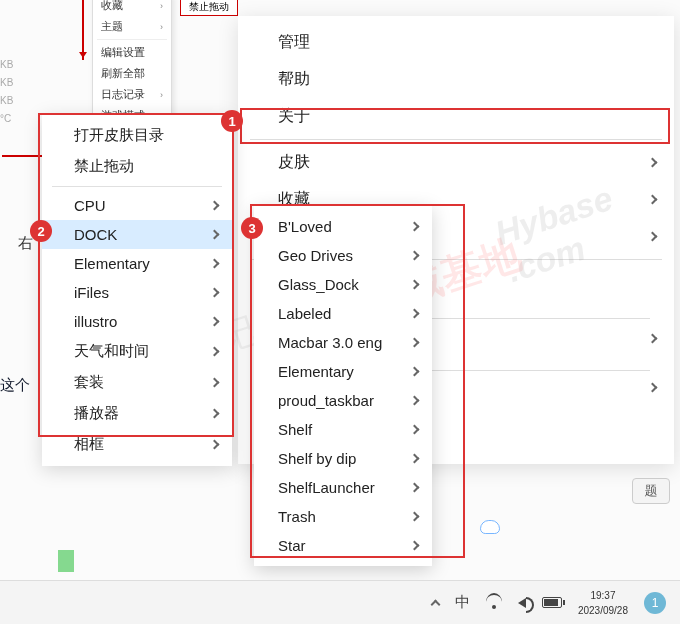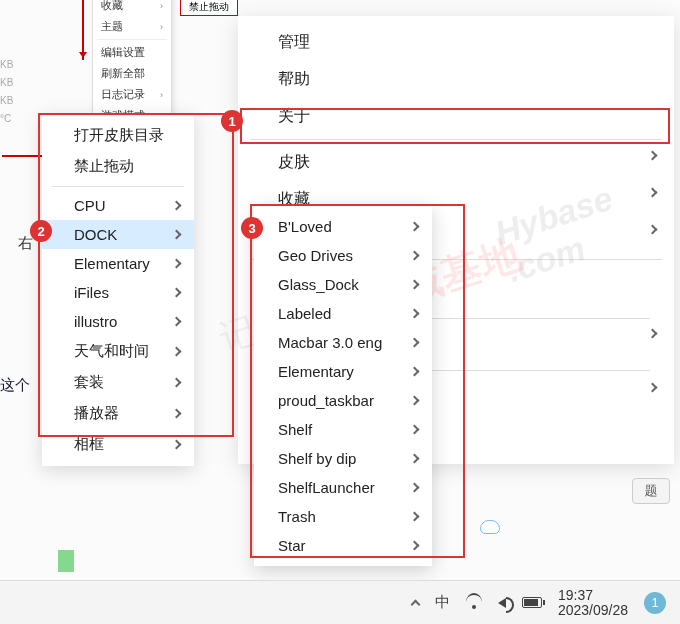--- a/index.html
+++ b/index.html
@@ -58,21 +58,21 @@
   
   .main-menu {
     position: absolute;
     left: 238px; top: 16px;
     width: 436px; height: 448px;
     background: #fff;
     box-shadow: 0 4px 20px rgba(0,0,0,0.12);
     padding-top: 8px;
   }
   .main-menu .item {
-    display:flex; justify-content:space-between;
+    display:flex; align-items:center; justify-content:space-between;
     padding: 8px 18px 8px 40px;
     font-size: 16px;
     color: #222;
   }
   .main-menu .sep { height:1px; background:#ddd; margin:4px 12px; }
 
   .red-box-1 {
     position:absolute; left: 240px; top: 108px;
     width: 430px; height: 36px;
     border: 2px solid #d33;
@@ -87,21 +87,21 @@
     z-index:10;
   }
   .badge-1 { left:221px; top:110px; }
   .badge-2 { left:30px; top:220px; }
   .badge-3 { left:241px; top:217px; }
 
   
   .menu2 {
     position:absolute;
     left: 42px; top: 114px;
-    width: 152px;
+    width: 190px;
     background:#fff;
     box-shadow: 0 4px 18px rgba(0,0,0,0.15);
     padding:6px 0;
     z-index:5;
   }
   .menu2 .item {
     display:flex; align-items:center; justify-content:space-between;
     padding: 6px 14px 6px 32px;
     font-size:15px; color:#222;
   }
@@ -217,21 +217,21 @@
     content:""; position:absolute; left:8px; top:-6px;
     width:6px; height:12px;
     border:2px solid #444; border-left:none;
     border-radius:0 10px 10px 0;
   }
   .battery {
     width:20px; height:11px; border:1.5px solid #444; border-radius:2px; position:relative;
   }
   .battery::after{ content:""; position:absolute; right:-4px; top:2px; width:2px; height:5px; background:#444; }
   .battery::before{ content:""; position:absolute; left:1px; top:1px; width:14px; height:7px; background:#444; }
-  .clock { text-align:left; font-size:14px; line-height:15px; color:#333; }
+  .clock { text-align:center; font-size:10px; line-height:15px; color:#333; }
   .notif-badge {
     width:22px; height:22px; border-radius:50%;
     background:#6fb8d6; color:#fff;
     font-size:12px; display:flex; align-items:center; justify-content:center;
   }
 </style>
 </head>
 <body>
 
 <div class="red-arrow-line"></div>

